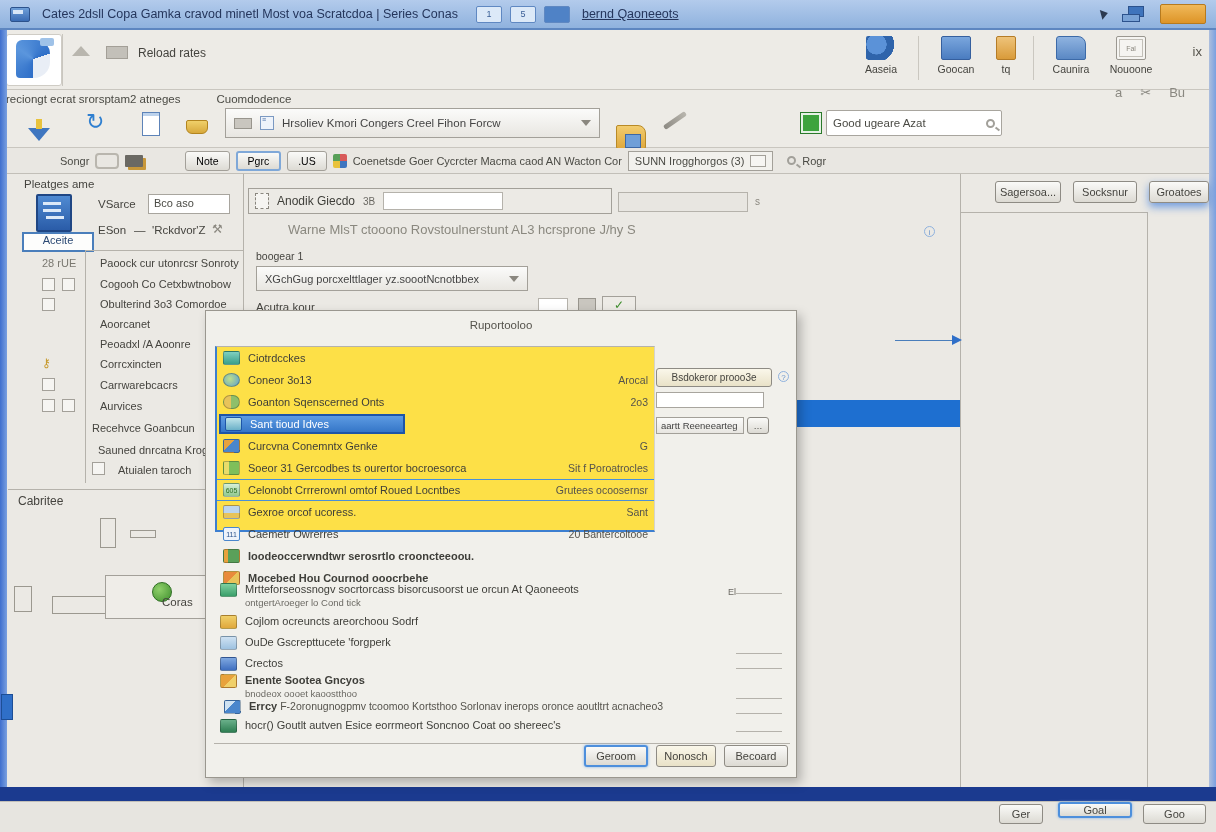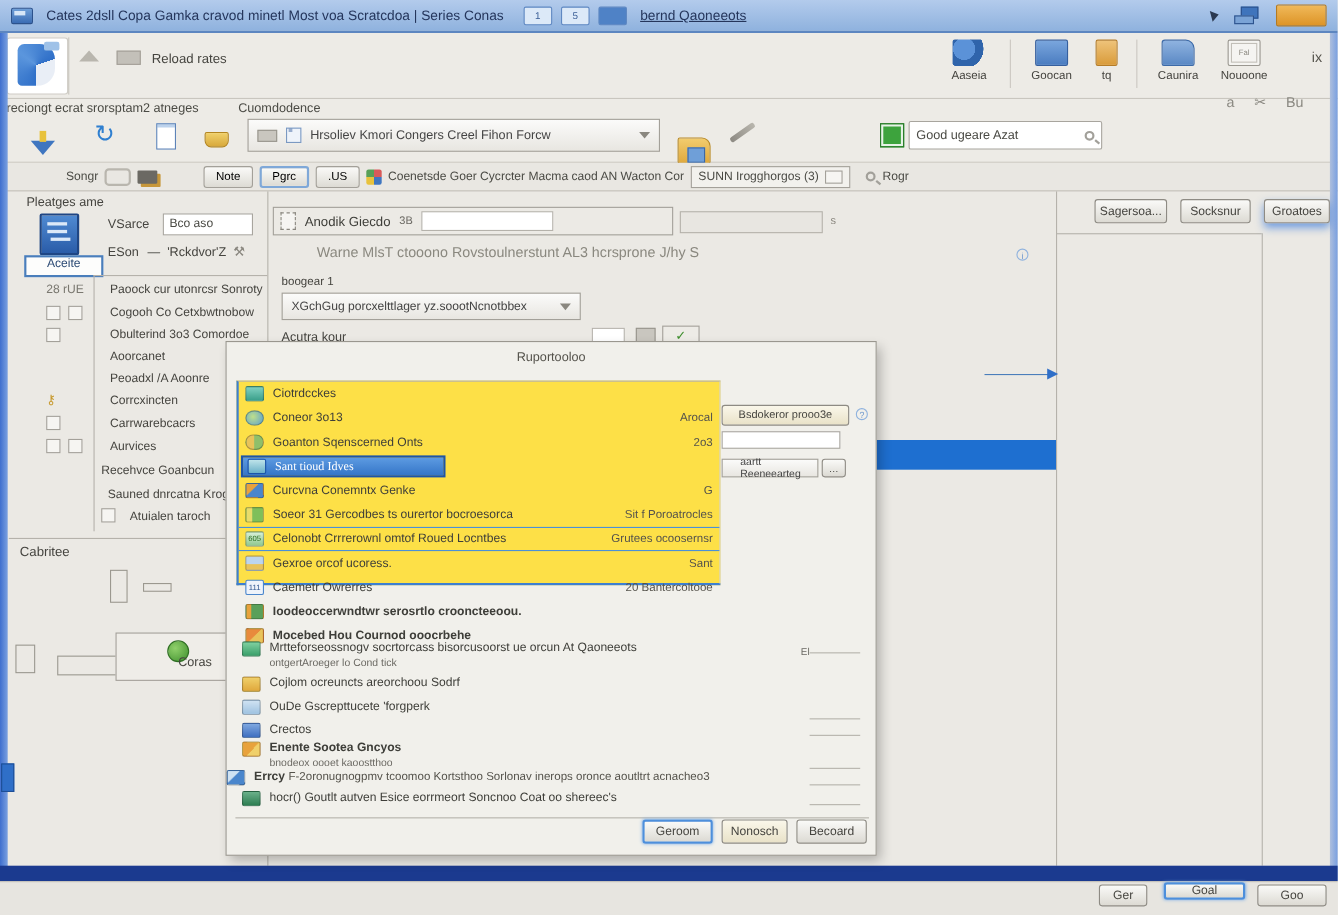--- a/index.html
+++ b/index.html
@@ -114,21 +114,21 @@
   
   .dialog { left:205px; top:310px; width:592px; height:468px; background:#f1f0eb;
     border:1px solid #9a978f; box-shadow:4px 5px 10px rgba(0,0,0,.25); z-index:10; }
   .dlg-title { position:absolute; left:0; top:8px; width:100%; text-align:center; font-size:11.5px; color:#55534c; }
   .dlg-list { position:absolute; left:9px; top:35px; width:440px; height:186px; background:#fde047;
     border-left:2px solid #3d7fd0; border-bottom:2px solid #3d7fd0; border-top:1px solid #b5b2ab; border-right:1px solid #d5d3cc; }
   .drow { height:22px; display:flex; align-items:center; gap:8px; padding:0 6px; font-size:11px; color:#3e3e39; }
   .drow .val { margin-left:auto; font-size:10.5px; color:#55534c; white-space:nowrap; }
   .drow.sel-wrap { padding:0 2px; }
   .sel-box { display:flex; align-items:center; gap:8px; width:186px; height:20px;
-    background:linear-gradient(#5d9be2,#3576c8); border:2px solid #1d55a8; color:#fff; padding:0 4px; font-size:11px;font-family:Liberation Serif, serif; }
+    background:linear-gradient(#5d9be2,#3576c8); border:2px solid #1d55a8; color:#fff; padding:0 4px; font-size:11px; }
   .drow.underlined { border-top:1px solid #4a90d8; border-bottom:1px solid #4a90d8; }
   .ic { width:17px; height:14px; border-radius:2px; flex:0 0 auto; position:relative; border:1px solid rgba(0,0,0,.25); }
   .lower-item { position:absolute; font-size:11px; color:#3e3e39; display:flex; gap:8px; align-items:flex-start; }
   .lower-item .sub { font-size:9.5px; color:#6b6963; margin-top:2px; }
   .rline { position:absolute; height:1px; background:#b5b2ab; }
   .dlg-btns { position:absolute; right:8px; bottom:10px; display:flex; gap:8px; }
 
   
   .bluebar { left:0; top:787px; width:1216px; height:14px; background:#1b3a8f; }
   .statusbar { left:0; top:801px; width:1216px; height:31px; background:#e7e5e0; border-top:1px solid #c2bfb8; }
@@ -385,21 +385,21 @@
     <div class="drow">
       <span class="ic" style="background:linear-gradient(135deg,#e88a3c 50%,#e8c35a 50%)"></span>
       <span style="font-weight:bold">Mocebed Hou Cournod ooocrbehe</span>
       <span class="val"></span>
     </div>
   </div>
 
   <button class="btn beige" style="position:absolute;left:450px;top:57px;width:116px;height:19px;font-size:10px">Bsdokeror prooo3e</button>
   <div class="abs info-circle" style="left:572px;top:60px;position:absolute">?</div>
   <div style="position:absolute;left:450px;top:81px;width:108px;height:16px;background:#fff;border:1px solid #a8a59e"></div>
-  <div class="combo40" style="position:absolute;left:450px;top:106px;width:88px;height:17px;font-size:9.5px;padding:0 16px">
+  <div class="combo40" style="position:absolute;left:450px;top:106px;width:88px;height:17px;font-size:9.5px;padding:0 4px">
     <span>aartt Reeneearteg</span>
   </div>
   <button class="btn" style="position:absolute;left:541px;top:106px;width:22px;height:17px;font-size:9px">…</button>
 
   <div class="lower-item" style="left:14px;top:272px">
     <span class="ic" style="background:linear-gradient(#7fd0a0,#3a9f6a)"></span>
     <span>
       <div>Mrtteforseossnogv socrtorcass bisorcusoorst ue orcun At Qaoneeots</div>
       <div class="sub">ontgertAroeger lo Cond tick</div>
     </span>
@@ -416,21 +416,21 @@
     <span class="ic" style="background:linear-gradient(#7fa8e0,#3f6fc0)"></span>
     <span>Crectos</span>
   </div>
   <div class="lower-item" style="left:14px;top:363px">
     <span class="ic" style="background:linear-gradient(135deg,#e8a23c 55%,#f0d06a 55%)"></span>
     <span>
       <div style="font-weight:bold">Enente Sootea Gncyos</div>
       <div class="sub">bnodeox oooet kaoostthoo</div>
     </span>
   </div>
-  <div class="lower-item" style="left:0;top:389px">
+  <div class="lower-item" style="left:18px;top:389px">
     <span class="ic" style="background:linear-gradient(135deg,#cfe2f2 40%,#4a86cc 40%)"></span>
     <span><b>Errcy</b>
       <span style="font-size:10.5px;color:#55534c">F-2oronugnogpmv tcoomoo Kortsthoo Sorlonav inerops oronce aoutltrt acnacheo3</span></span>
   </div>
   <div class="lower-item" style="left:14px;top:408px">
     <span class="ic" style="background:linear-gradient(#6ab08a,#2e7e52)"></span>
     <span>hocr() Goutlt autven Esice eorrmeort Soncnoo Coat oo shereec's</span>
   </div>
 
   <div class="rline" style="left:530px;top:282px;width:46px"></div>

